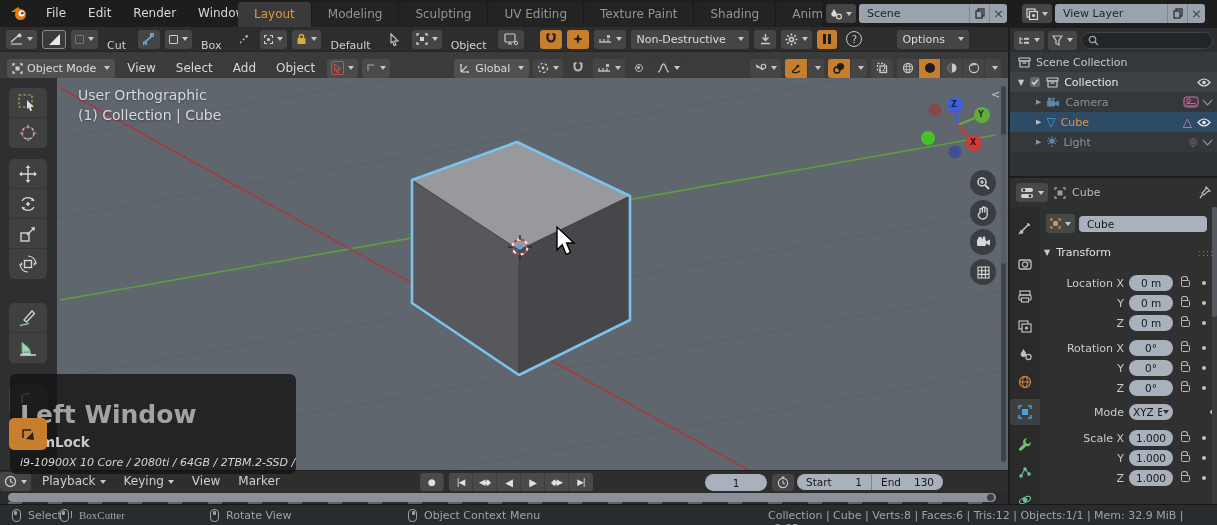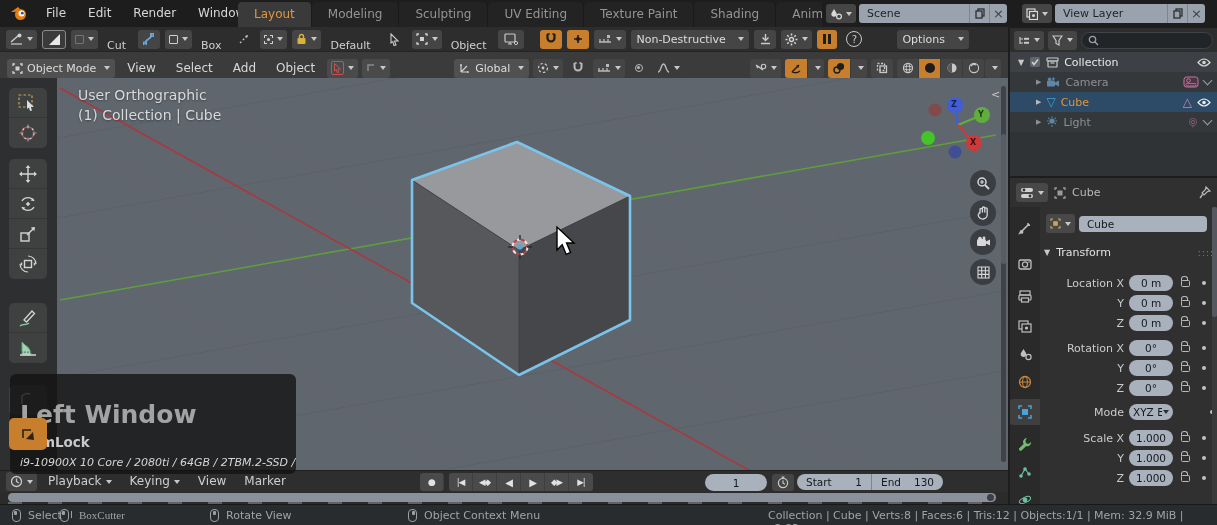--- a/index.html
+++ b/index.html
@@ -64,21 +64,21 @@
   .orow.sel { background:#2d4a66; }
   .dim { color:#8d9094; }
   #props { left:1010px; top:178px; width:207px; height:326px; background:#303030; }
   #ptabs { position:absolute; left:0; top:29px; width:30px; height:297px; background:#2a2a2a; }
   .ptab { position:absolute; left:0; width:30px; height:26px; display:flex; align-items:center; justify-content:center; }
   .ptab.active { background:#3f3f3f; border-radius:3px 0 0 3px; }
   .pfield { background:#a9b1bc; color:#16191d; border-radius:8px; height:16px; display:flex; align-items:center; justify-content:center; font-size:10.5px; }
   .prow { position:absolute; display:flex; align-items:center; }
   .prow .pl { width:84px; text-align:right; margin-right:5px; color:#c9cbcd; }
   
-  #timeline { left:0; top:470px; width:1008px; height:22px; background:#2e2e2e; border-top:1px solid #1f1f1f; display:flex; align-items:center; padding:0 6px; gap:4px; }
+  #timeline { left:0; top:470px; width:1008px; height:22px; background:#2e2e2e; border-top:1px solid #1f1f1f; display:flex; align-items:center; padding:0 0; gap:4px; }
   #timeline .menu-item { padding:0 7px; color:#cfcfcf; }
   .pbgroup { display:flex; background:#4a4a4a; border-radius:3px; overflow:hidden; }
   .pbtn { width:24px; height:18px; display:flex; align-items:center; justify-content:center; color:#e2e2e2; font-size:8.5px; border-right:1px solid #3e3e3e; letter-spacing:-1px; }
   .pbtn:last-child { border-right:none; }
   #scrub { left:0; top:492px; width:1008px; height:12px; background:#2b2b2b; }
   #scrubbar { position:absolute; left:8px; top:1px; width:988px; height:9px; background:#8a919b; border-radius:5px; }
   #scrub .ticks { position:absolute; left:8px; top:10px; width:988px; height:2px;
      background:repeating-linear-gradient(to right,#8b8f93 0 14px,transparent 14px 40px); opacity:.55; }
   
   #statusbar { left:0; top:504px; width:1217px; height:21px; background:#292c2e; border-top:1px solid #191919; display:flex; align-items:center; color:#9fa3a6; }
@@ -665,20 +665,30 @@
       </span>
       <span class="search">
         <span>
             <svg width="11" height="11" viewBox="0 0 11 11">
               <circle cx="4.5" cy="4.5" r="3.2" fill="none" stroke="#9aa0a6" stroke-width="1.3"></circle>
               <path d="M7,7 L10,10" stroke="#9aa0a6" stroke-width="1.4"></path>
             </svg>
           </span>
       </span>
     </header>
+    <div class="orow stripe">
+      <span>
+          <svg width="13" height="11" viewBox="0 0 13 11">
+            <rect x="1" y="1" width="11" height="3" rx="0.5" fill="none" stroke="#c9c9c9" stroke-width="1.2"></rect>
+            <rect x="2" y="4" width="9" height="6" rx="0.5" fill="none" stroke="#c9c9c9" stroke-width="1.2"></rect>
+            <path d="M4.5,6 h4" stroke="#c9c9c9" stroke-width="1.2"></path>
+          </svg>
+        </span>
+      <span class="name">Scene Collection</span>
+    </div>
     <div class="orow hl">
       <span style="font-size:8px; color:#c9c9c9;">▼</span>
       <span>
           <svg width="12" height="12" viewBox="0 0 12 12">
             <rect x="1" y="1" width="10" height="10" rx="2" fill="#61666b"></rect>
             <path d="M3,6 l2,2.4 L9,3.6" stroke="#cfd2d4" stroke-width="1.6" fill="none"></path>
           </svg>
         </span>
       <span>
           <svg width="13" height="11" viewBox="0 0 13 11">

